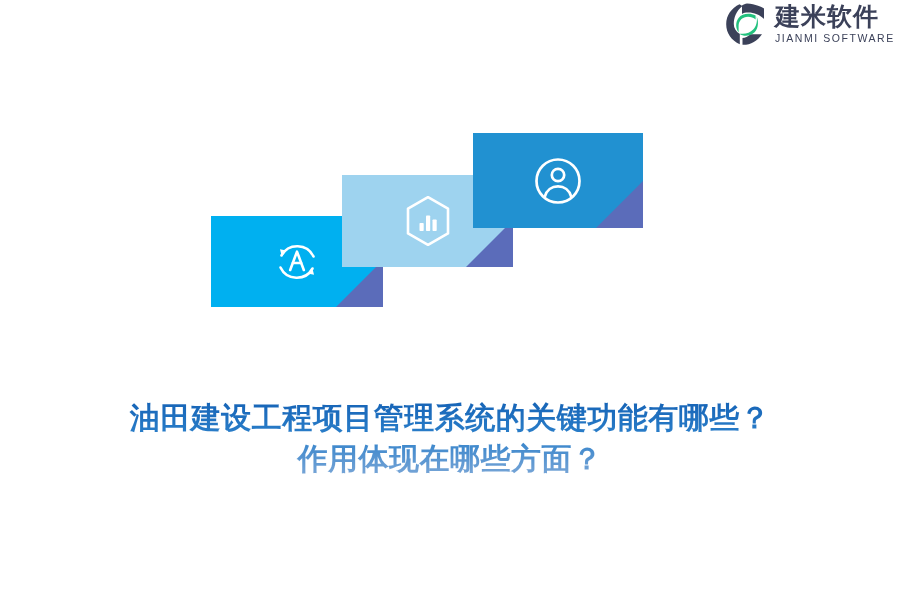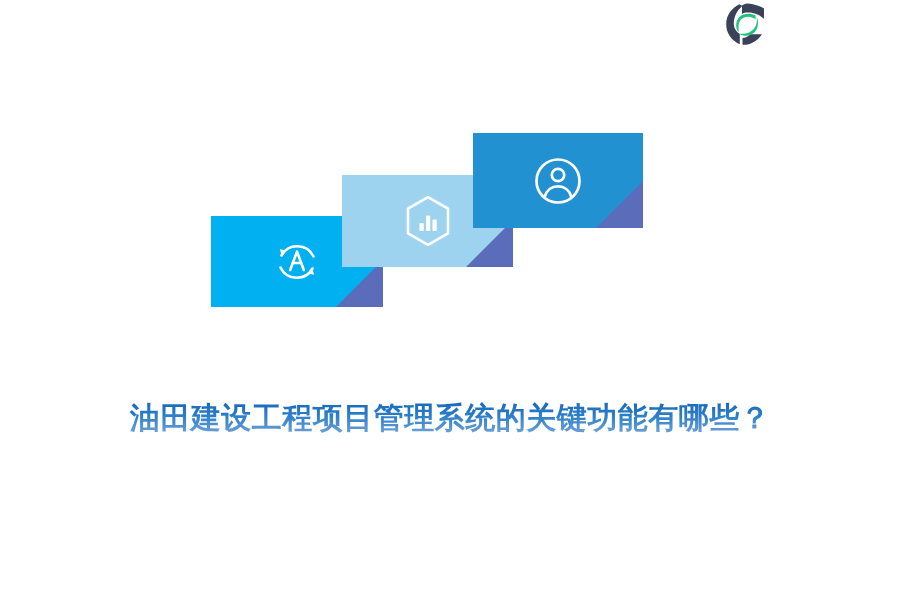--- a/index.html
+++ b/index.html
@@ -151,20 +151,24 @@
 
 <div class="brand">
   <svg class="brand-mark" viewBox="0 0 46 46">
     <path d="M23.5 2.5 L41.5 12.5 L41.5 33.5 L23.5 43.5 L5.5 33.5 L5.5 12.5 Z" fill="none"></path>
     <path d="M17.5 3.2 C9.5 7.0 4.2 14.2 4.2 23.2 C4.2 32.2 9.6 39.6 17.8 43.2 L17.8 33.0 C13.9 30.4 11.8 27.0 11.8 23.0 C11.8 16.6 14.2 10.2 20.4 5.0 Z" fill="#3b4159"></path>
     <path d="M25.0 2.6 C33.2 2.9 40.6 6.6 42.0 7.4 L42.0 18.0 C37.8 14.0 32.2 11.6 26.4 11.6 C23.4 11.6 21.4 12.1 20.0 12.9 L20.0 4.6 C21.6 3.5 23.2 2.8 25.0 2.6 Z" fill="#3b4159"></path>
     <path d="M20.5 43.8 C28.4 44.1 35.4 40.0 40.0 33.2 L28.4 33.2 C26.0 35.6 23.2 36.8 20.5 37.0 Z" fill="#3b4159"></path>
     <path d="M33.6 14.4 C27.4 11.6 20.0 12.6 16.6 17.0 C13.2 21.4 13.6 27.4 16.6 31.4 L16.6 25.0 C16.6 19.6 20.6 15.8 26.0 15.8 C29.0 15.8 31.6 16.8 33.6 18.4 Z" fill="#22c17e"></path>
     <path d="M34.6 15.2 C35.6 20.0 34.4 25.2 31.2 28.6 C28.6 31.4 24.8 32.8 20.8 32.8 L17.4 32.8 C21.4 35.6 27.0 35.4 31.0 32.6 C35.8 29.2 37.4 22.0 34.6 15.2 Z" fill="#22c17e"></path>
   </svg>
+  <div class="brand-text">
+    <div class="brand-cn">建米软件</div>
+    <div class="brand-en">JIANMI SOFTWARE</div>
+  </div>
 </div>
 
 <div class="hero">
 
   <div class="card card-1">
     <div class="card-body">
       <svg class="card-icon" width="52" height="52" viewBox="0 0 52 52">
         <path d="M10.5 19.5 A18 18 0 0 1 42.5 20.5" fill="none" stroke="#ffffff" stroke-width="2.6" stroke-linecap="round"></path>
         <path d="M41.5 32.5 A18 18 0 0 1 9.5 31.5" fill="none" stroke="#ffffff" stroke-width="2.6" stroke-linecap="round"></path>
         <path d="M10.6 19.4 L9.0 13.2 L15.4 14.6 Z" fill="#ffffff"></path>
@@ -196,13 +200,14 @@
         <path d="M12.8 41.6 C14.6 35.2 19.8 31.4 26 31.4 C32.2 31.4 37.4 35.2 39.2 41.6" fill="none" stroke="#ffffff" stroke-width="2.7" stroke-linecap="round"></path>
       </svg>
     </div>
     <div class="card-tail"></div>
   </div>
 
 </div>
 
 <div class="headline">
   <span class="headline-line">油田建设工程项目管理系统的关键功能有哪些？</span>
+  <span class="headline-line">作用体现在哪些方面？</span>
 </div>
 
 </body></html>

